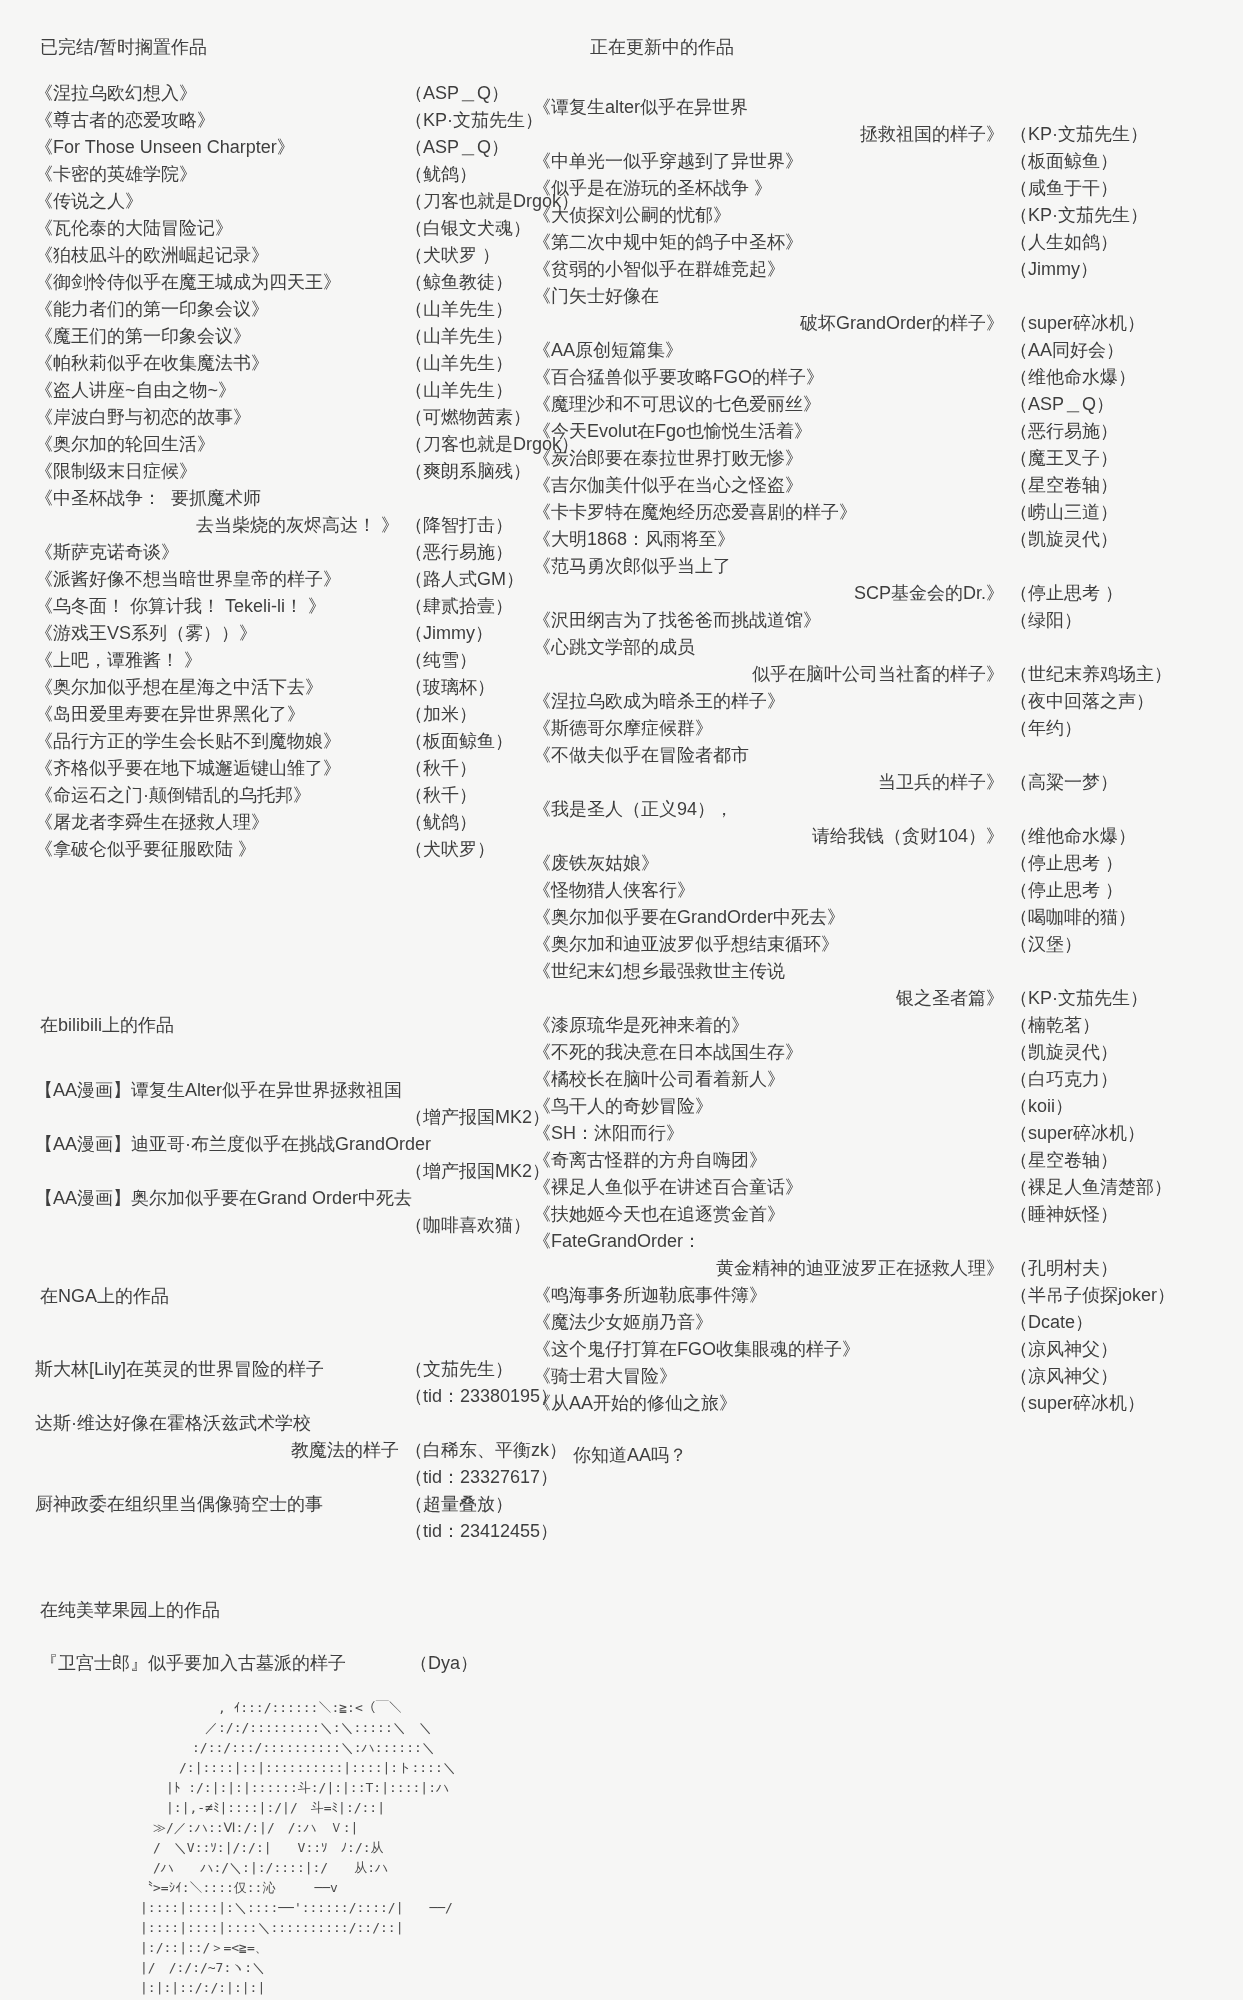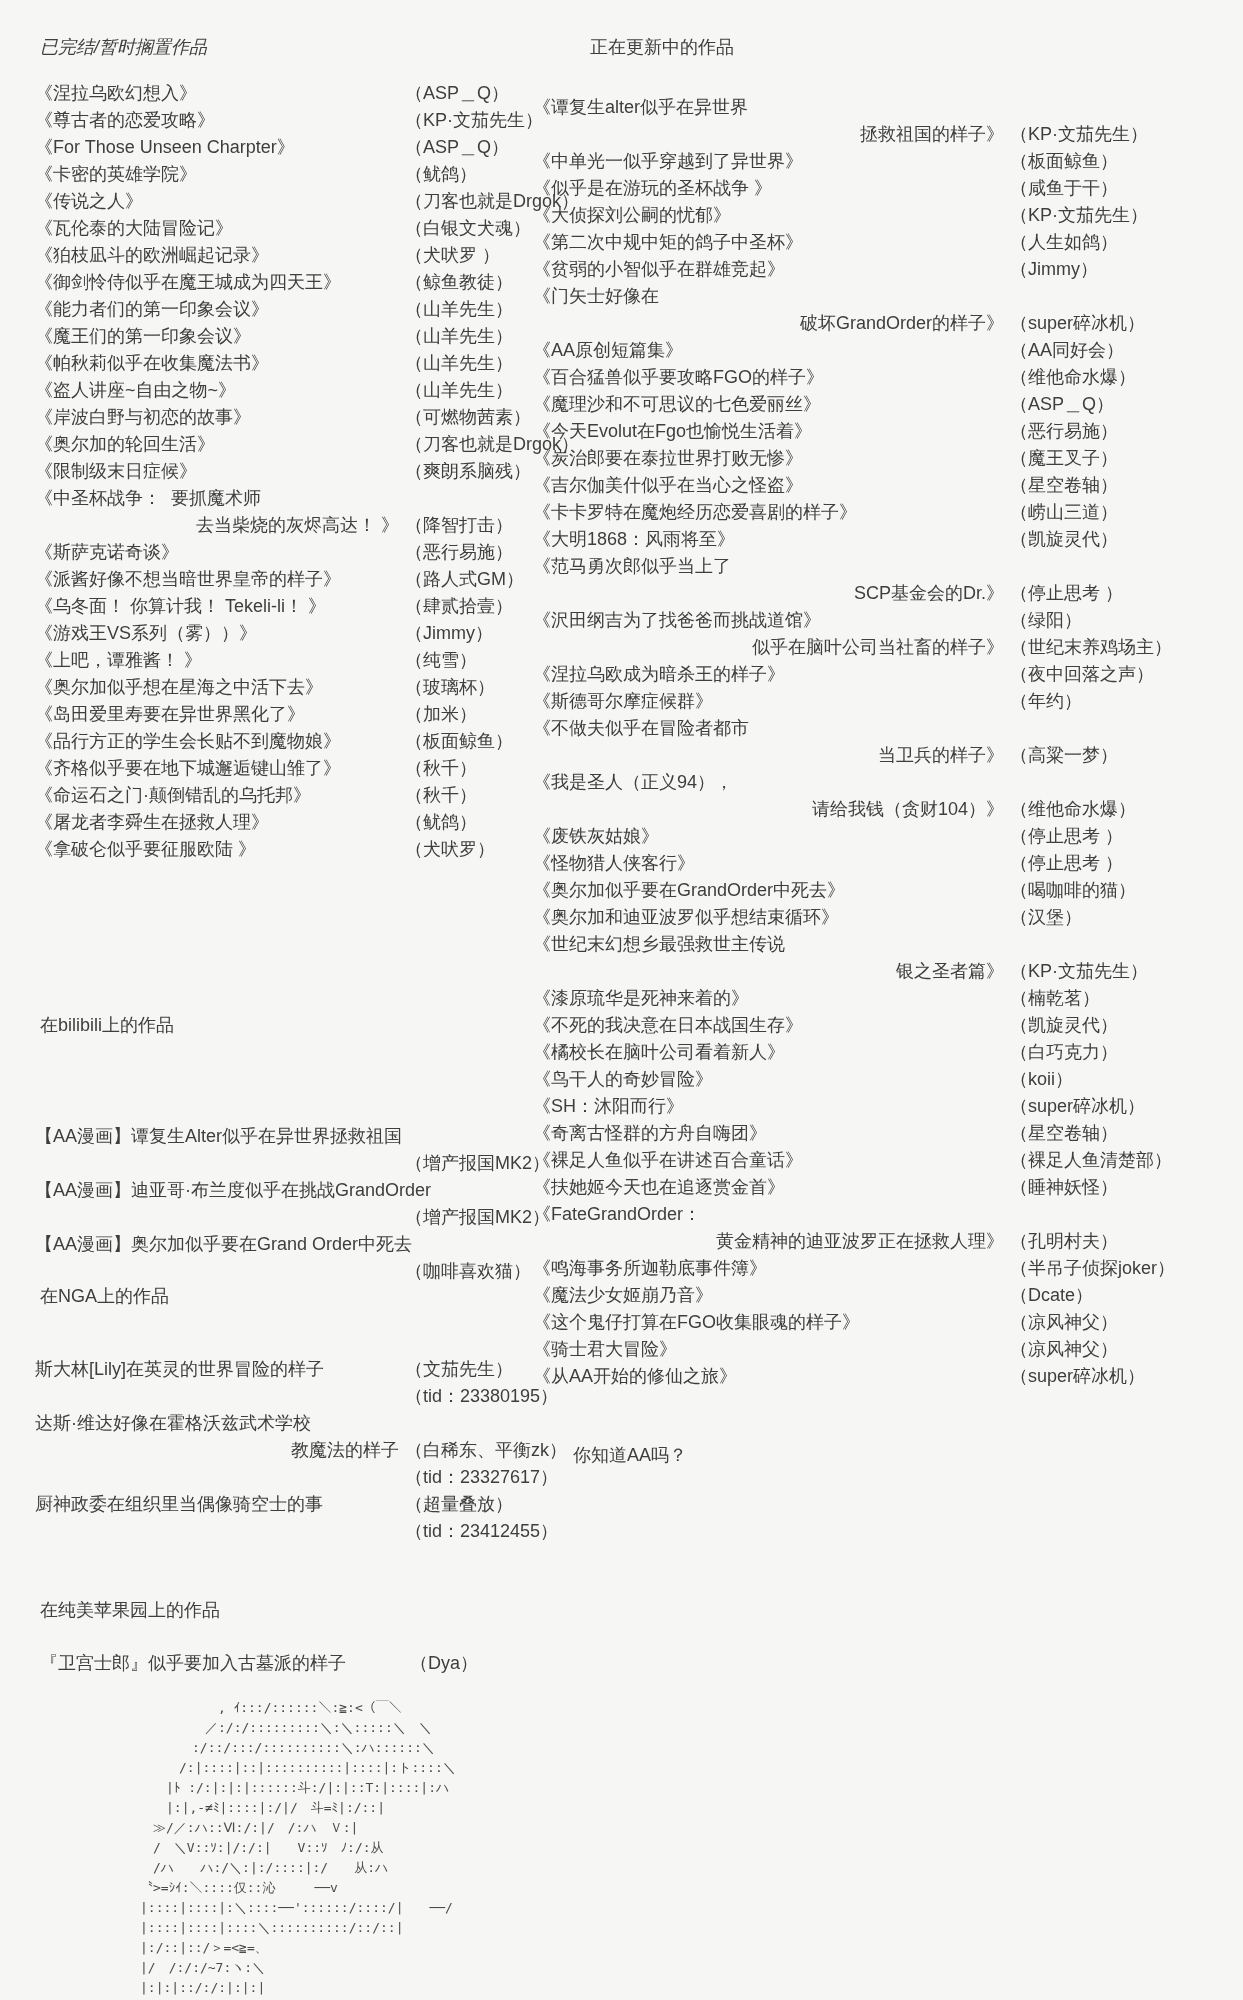--- a/index.html
+++ b/index.html
@@ -6,24 +6,24 @@
   body{
     width:1243px;height:2000px;position:relative;overflow:hidden;
     background:#f6f6f5;color:#3e3e3e;
     font-family:"Liberation Sans","DejaVu Sans",sans-serif;
     font-size:18px;
   }
   .col{position:absolute;top:0;}
   .col-left{left:35px;width:560px;}
   .col-right{left:533px;width:700px;}
   .section-header{line-height:27px;white-space:pre;}
-  .hdr-completed{position:absolute;left:5px;top:34px;font-style:italic;}
+  .hdr-completed{position:absolute;left:5px;top:34px;}
   .list-completed{position:absolute;left:0;top:80px;width:560px;}
   .hdr-bilibili{position:absolute;left:5px;top:976px;margin-top:36px;}
-  .list-bilibili{position:absolute;left:0;top:1077px;width:560px;margin-top:46px;}
+  .list-bilibili{position:absolute;left:0;top:1077px;width:560px;}
   .hdr-nga{position:absolute;left:5px;top:1283px;}
   .list-nga{position:absolute;left:0;top:1356px;width:560px;}
   .hdr-apple{position:absolute;left:5px;top:1597px;text-align:right;}
   .list-apple{position:absolute;left:5px;top:1650px;width:560px;}
   .hdr-updating{position:absolute;left:57px;top:34px;}
   .list-updating{position:absolute;left:0;top:94px;width:700px;}
   .footer-note{position:absolute;left:40px;top:1442px;line-height:27px;}
   .row{display:flex;align-items:flex-start;line-height:27px;}
   .row .t{flex:0 0 auto;width:370px;white-space:pre;}
   .row .t.indent{text-align:right;padding-right:6px;box-sizing:border-box;}
@@ -335,20 +335,24 @@
       </div>
       <div class="row">
         <span class="t indent">SCP基金会的Dr.》</span>
         <span class="a">（停止思考 ）</span>
       </div>
       <div class="row">
         <span class="t">《沢田纲吉为了找爸爸而挑战道馆》</span>
         <span class="a">（绿阳）</span>
       </div>
       <div class="row">
+        <span class="t">《心跳文学部的成员</span>
+        <span class="a"></span>
+      </div>
+      <div class="row">
         <span class="t indent">似乎在脑叶公司当社畜的样子》</span>
         <span class="a">（世纪末养鸡场主）</span>
       </div>
       <div class="row">
         <span class="t">《涅拉乌欧成为暗杀王的样子》</span>
         <span class="a">（夜中回落之声）</span>
       </div>
       <div class="row">
         <span class="t">《斯德哥尔摩症候群》</span>
         <span class="a">（年约）</span>

